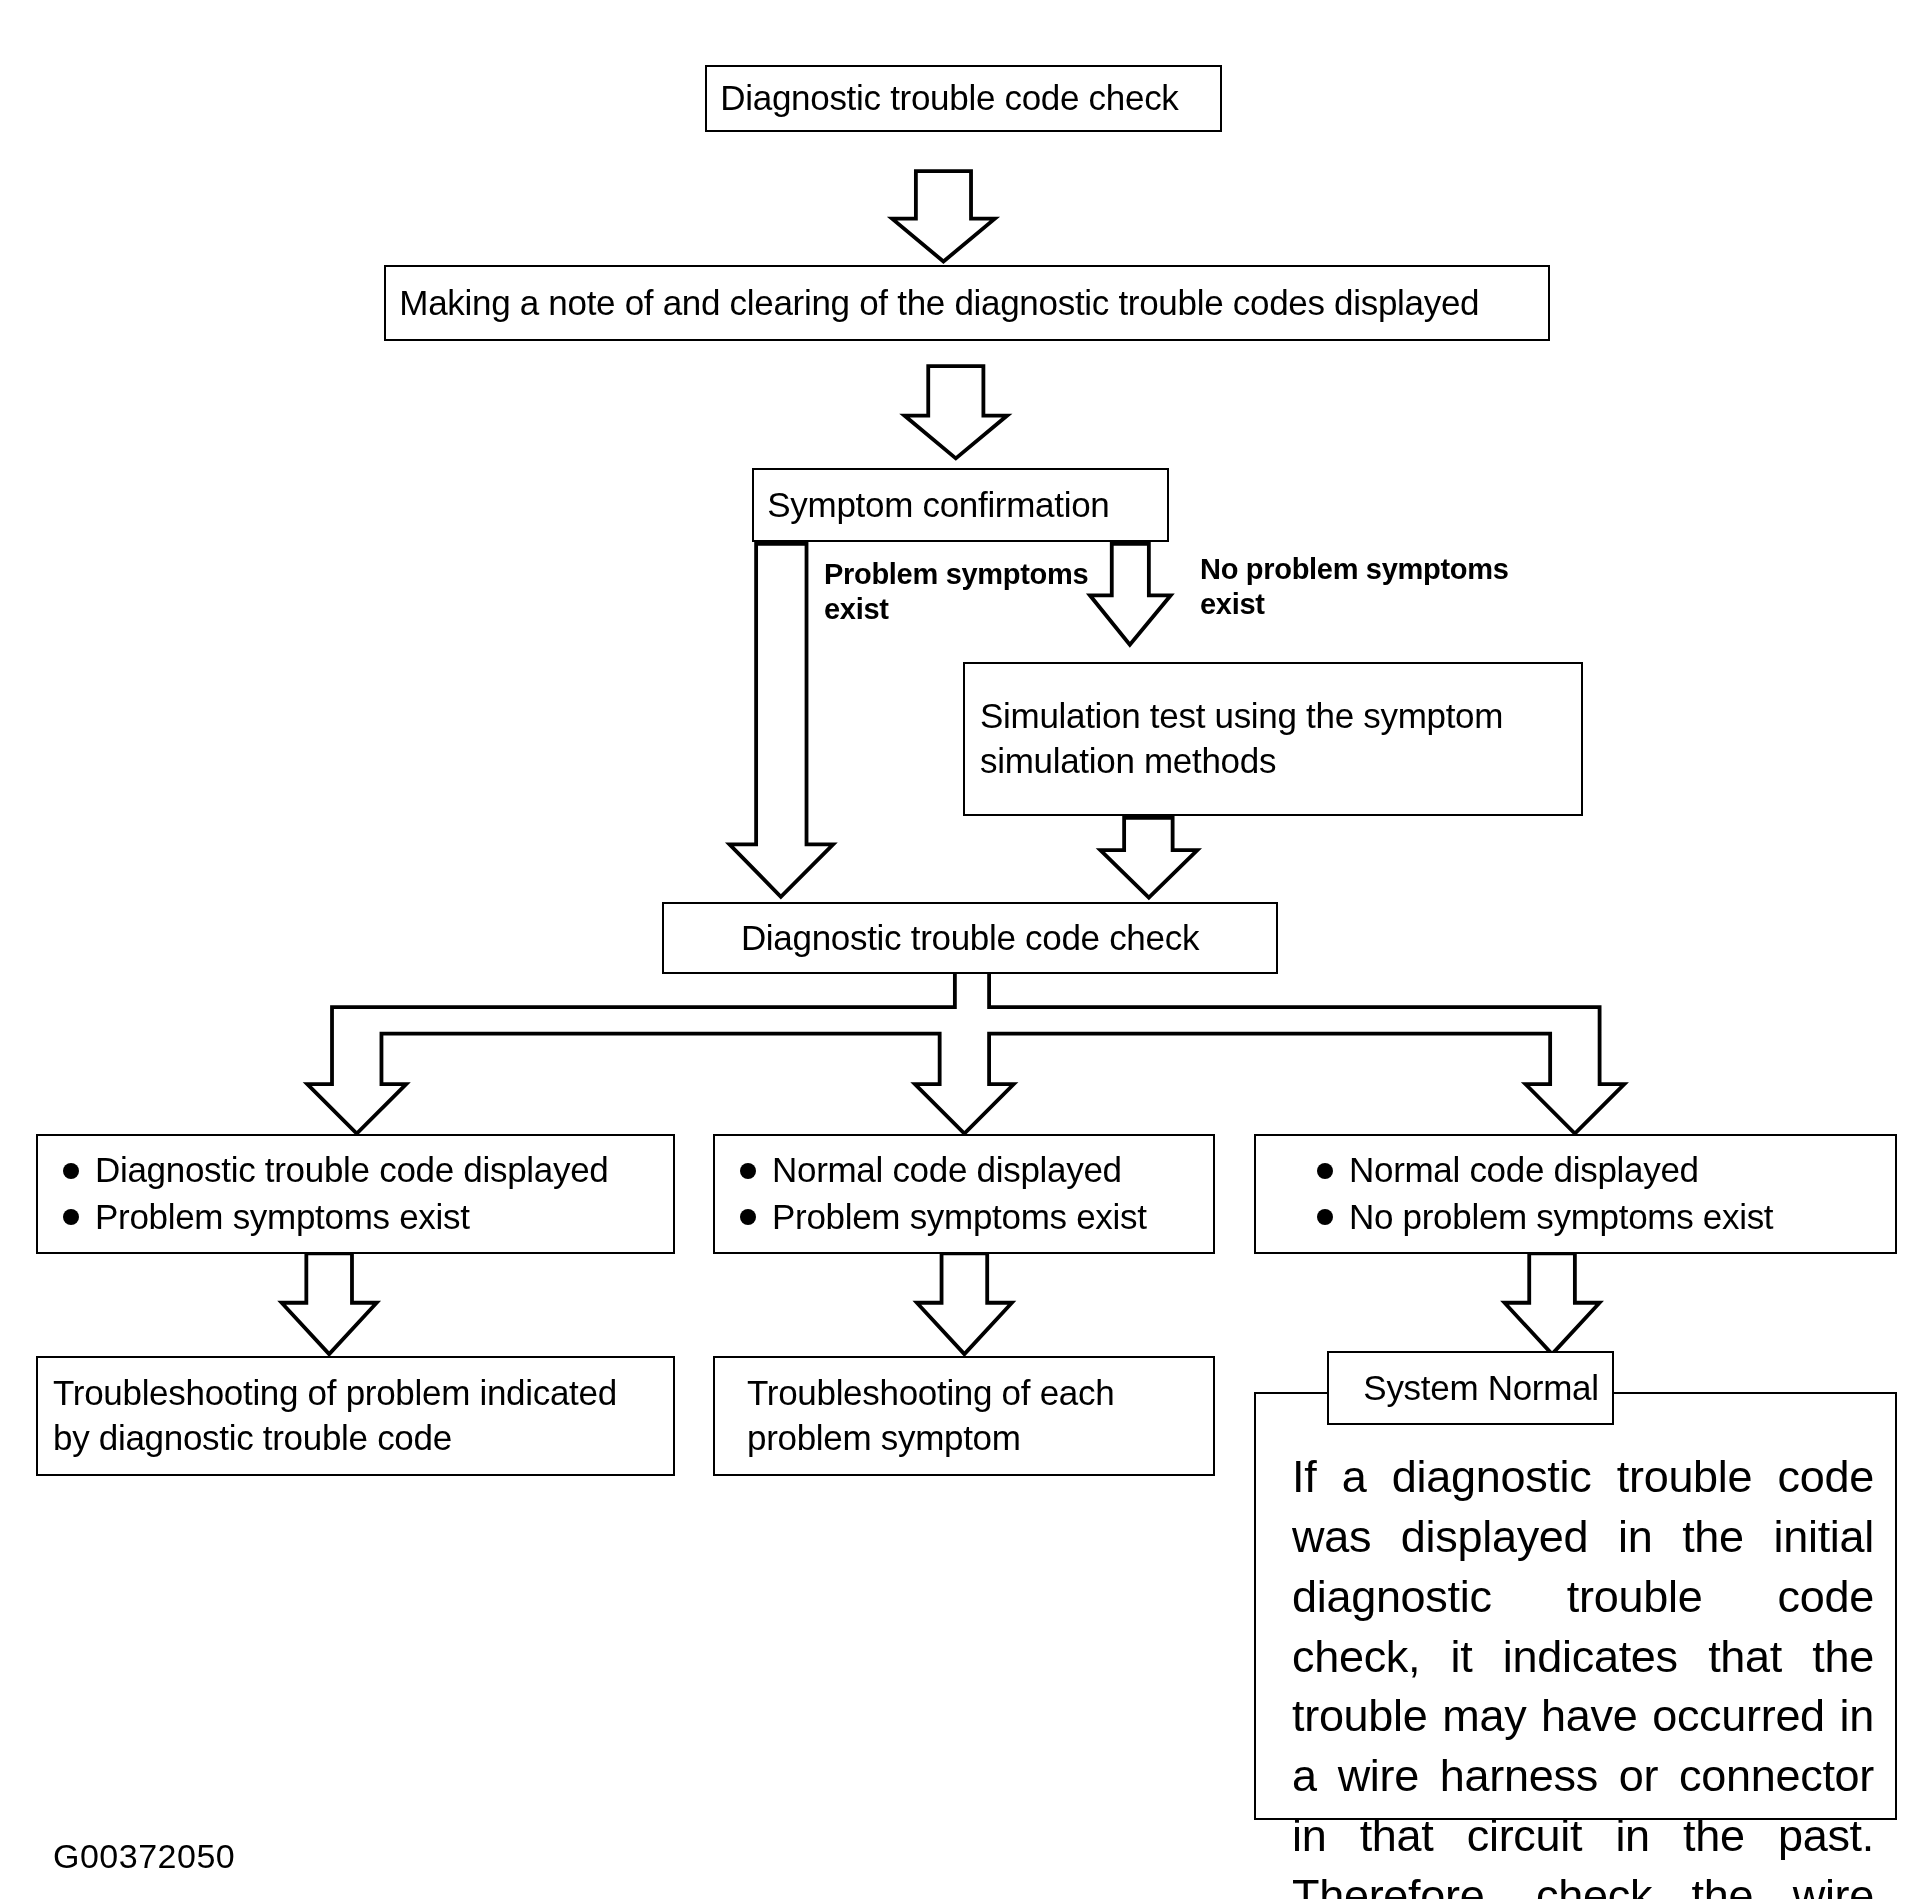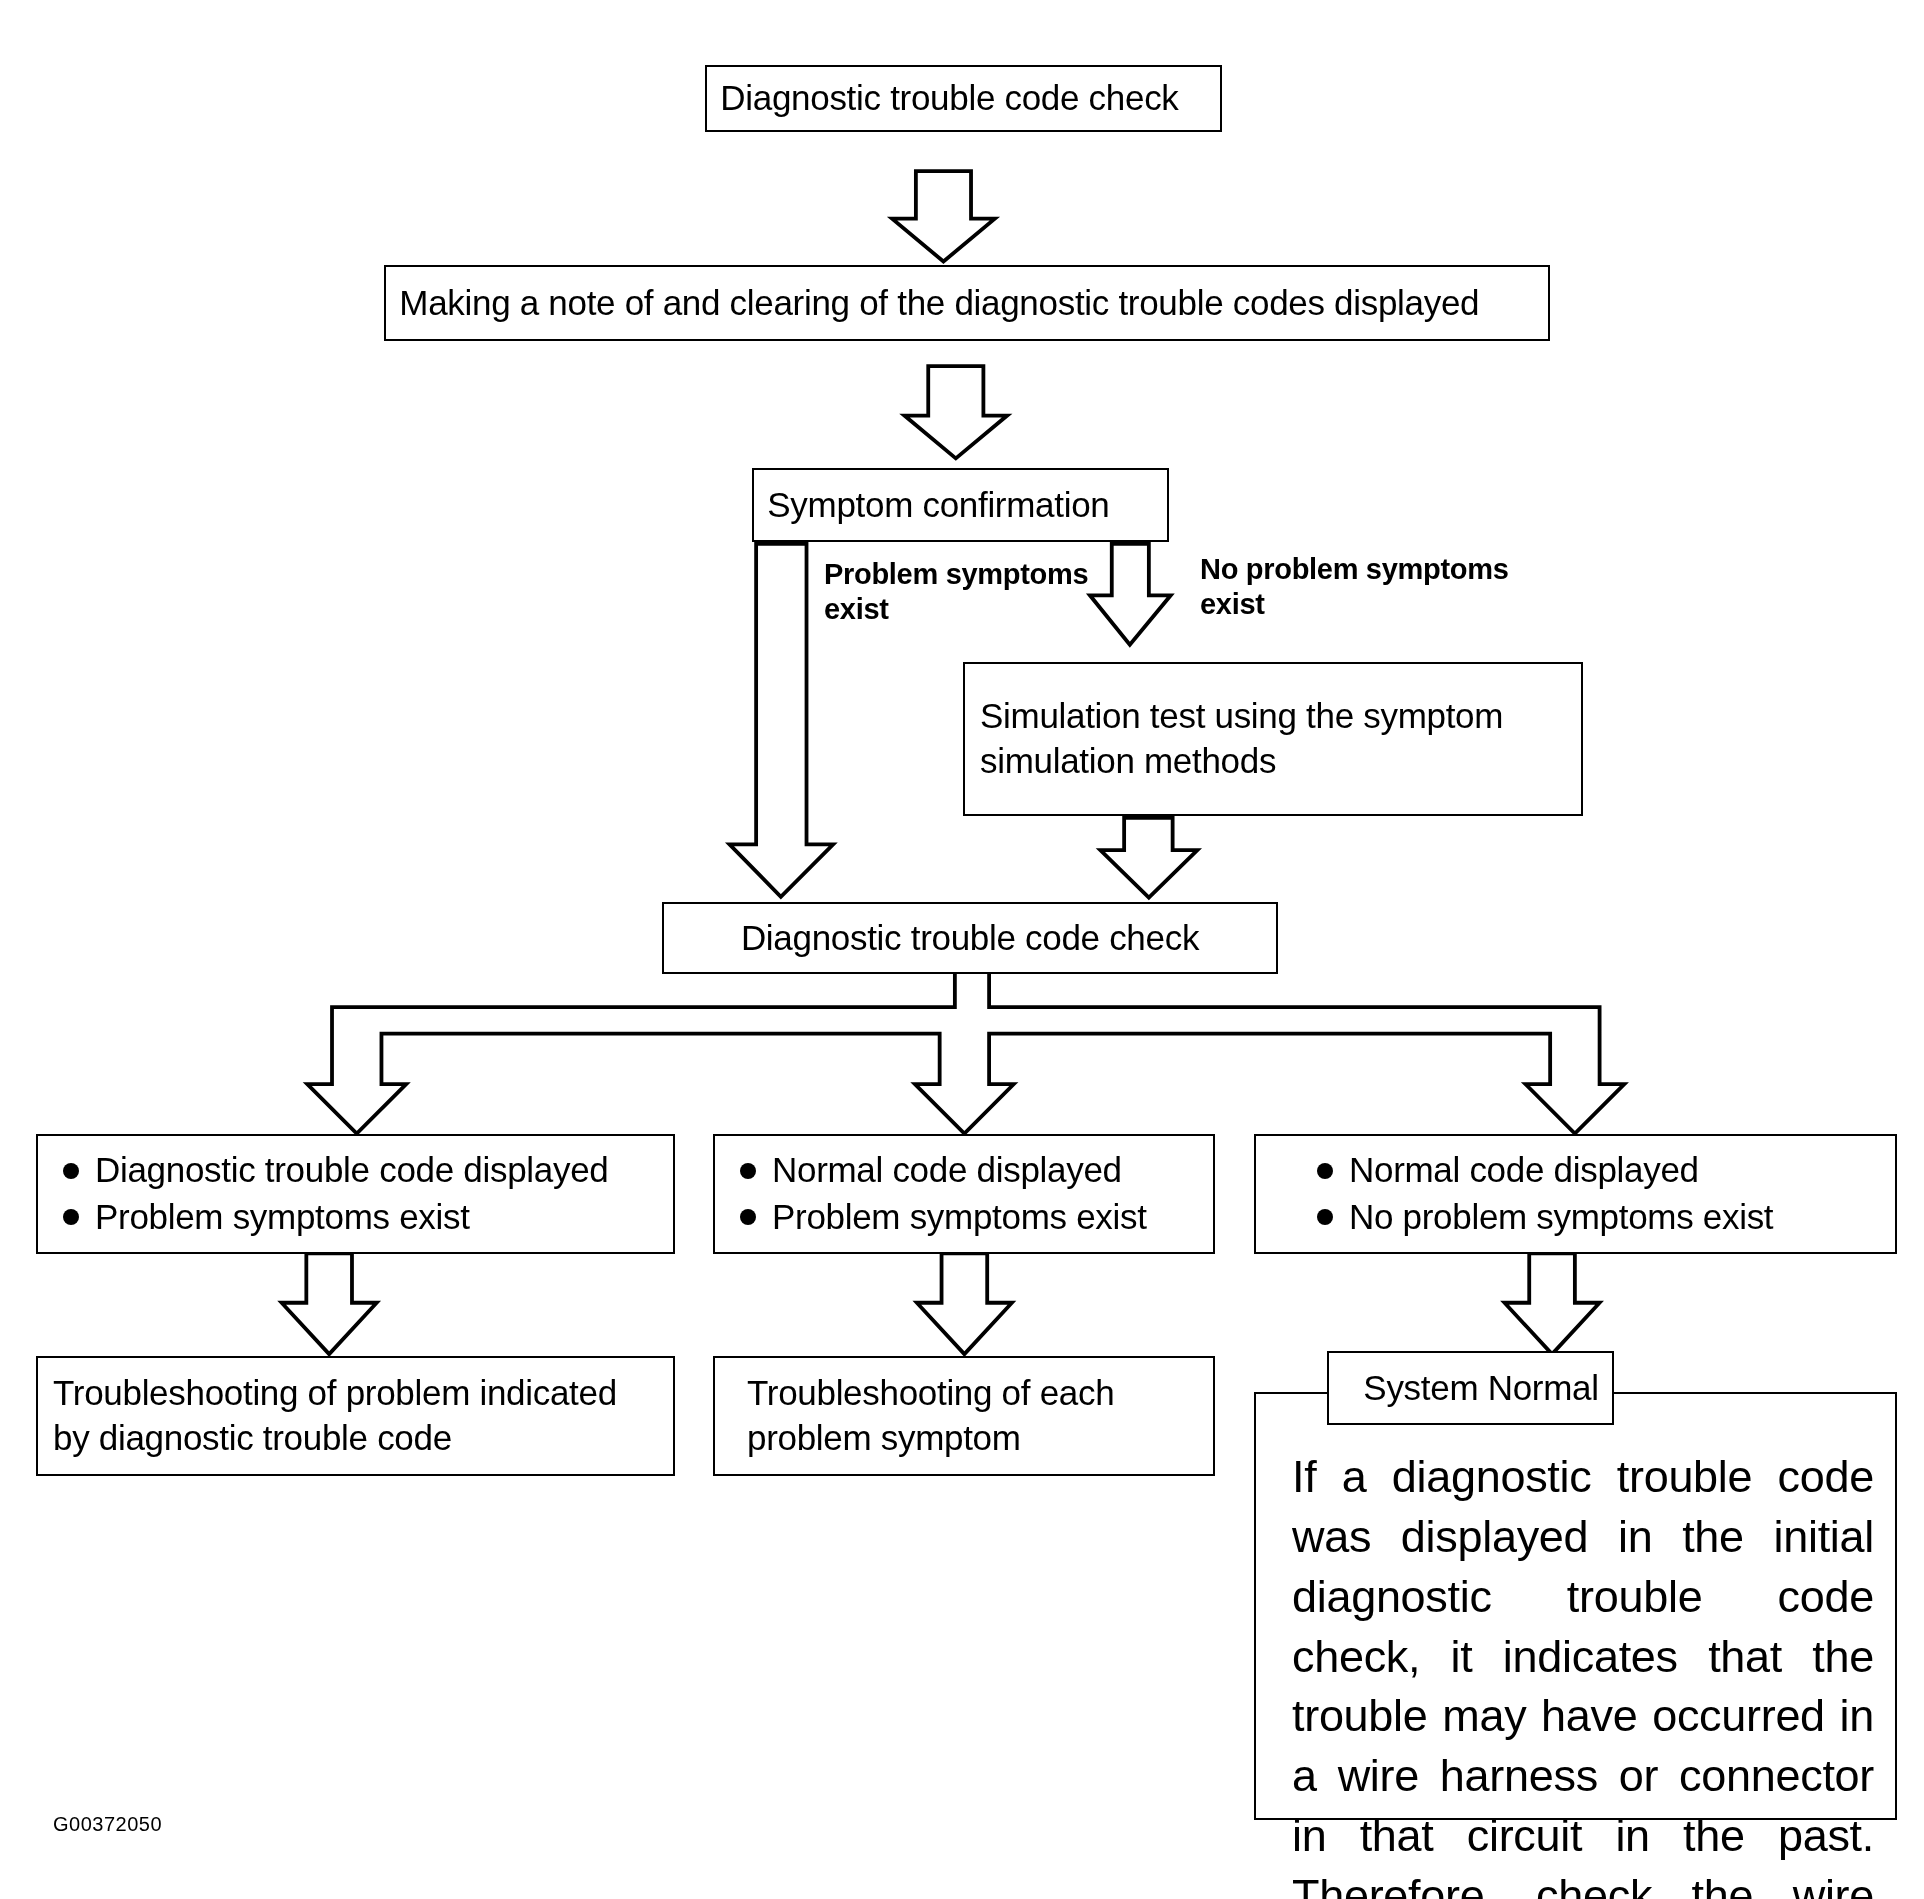--- a/index.html
+++ b/index.html
@@ -68,23 +68,24 @@
     font-size: 29px;
     line-height: 1.22;
     letter-spacing: -0.3px;
     white-space: pre-line;
     z-index: 6;
     font-weight: bold;
   }
 
   .refcode {
     position: absolute;
-    font-size: 20px;
+    font-size: 34px;
     letter-spacing: 0.5px;
     z-index: 6;
+    margin-top: 24px;
   }
 
   
   #wires {
     position: absolute;
     left: 0;
     top: 0;
     width: 1924px;
     height: 1899px;
     z-index: 2;

